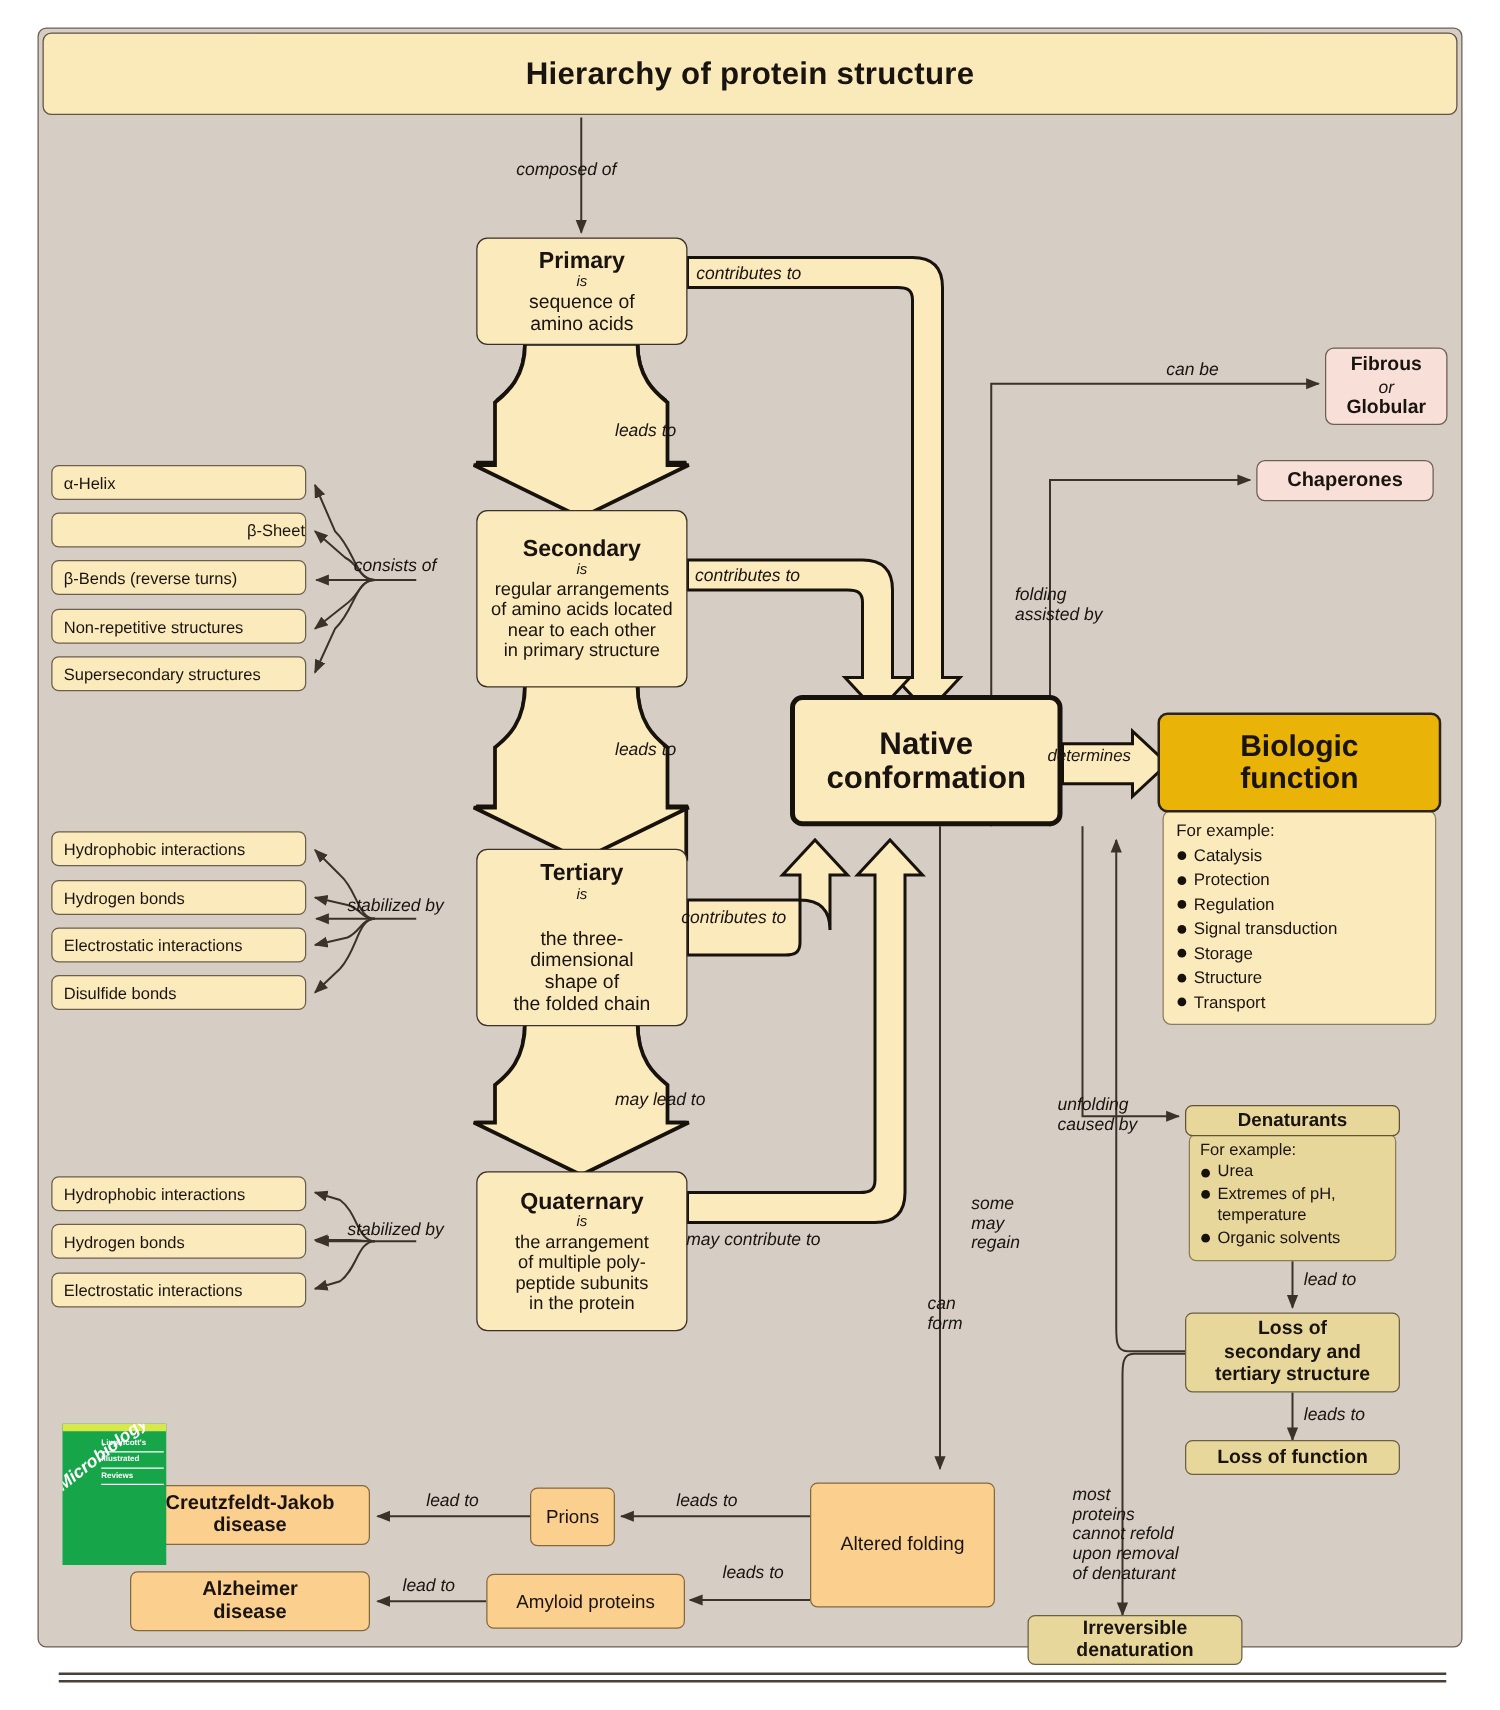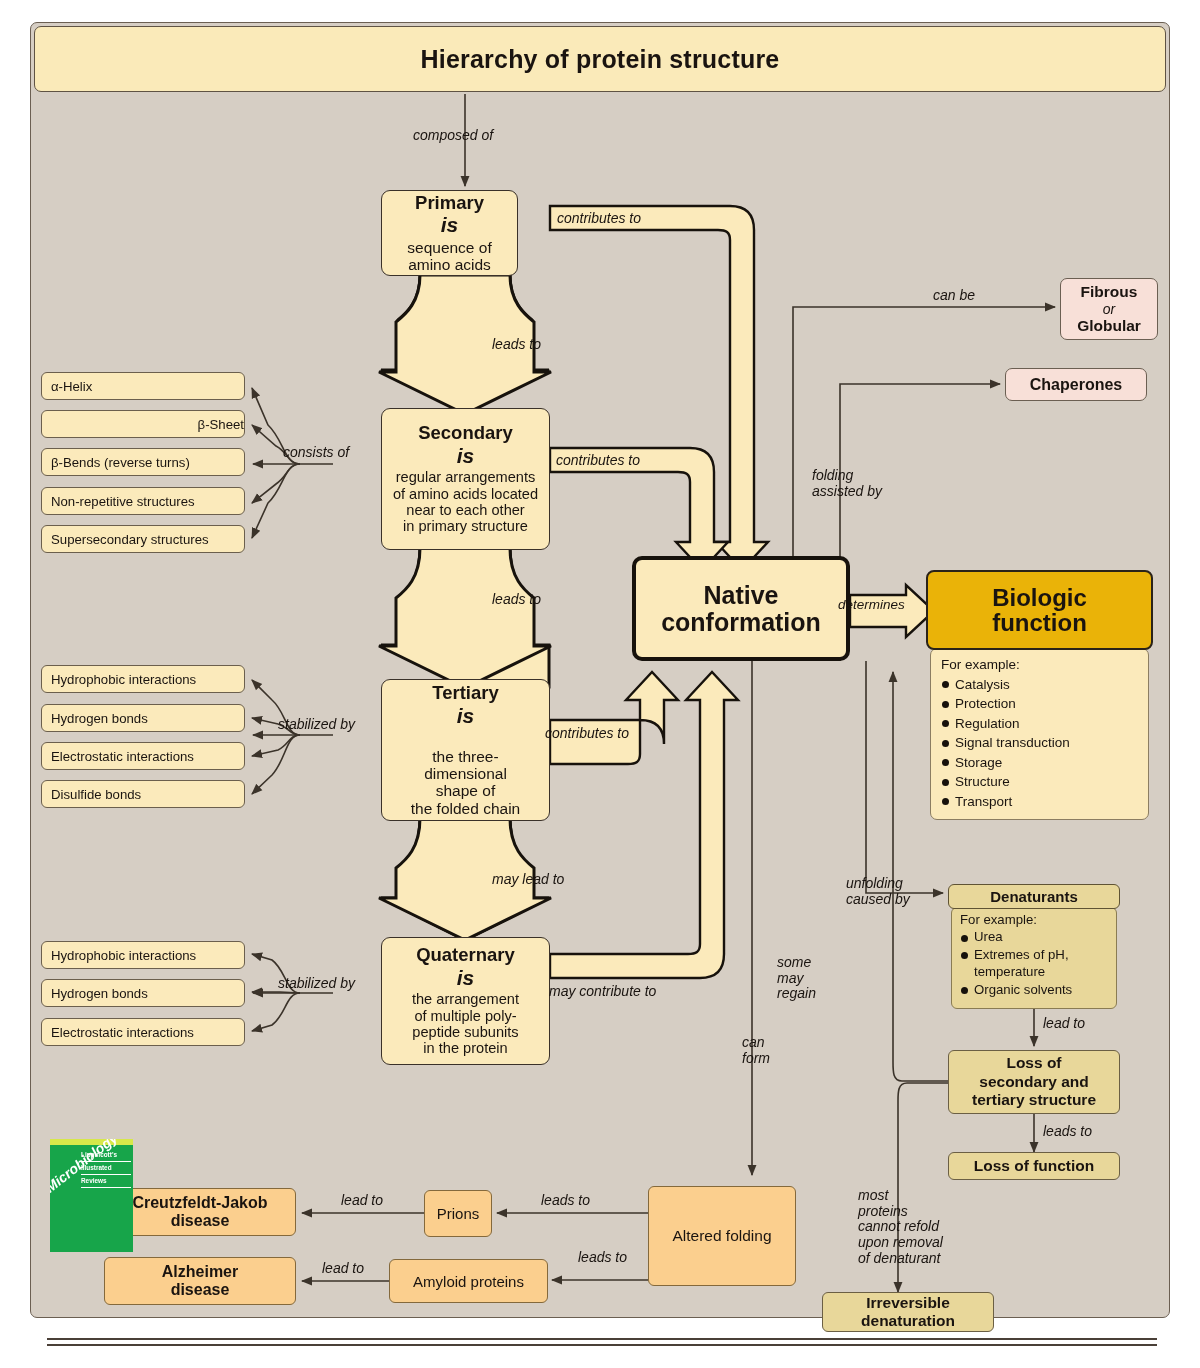--- a/index.html
+++ b/index.html
@@ -30,21 +30,21 @@
 
   
   .cream{background:#fbeabb;border:1.9px solid #3a3129;border-radius:9px;}
   .cream-thin{background:#fbeabb;border:1.6px solid #6b5f4d;border-radius:6px;}
   .pink{background:#f8e0d8;border:1.6px solid #6b5f52;border-radius:7px;}
   .tan{background:#e8d79a;border:1.5px solid #6b5f44;border-radius:6px;}
   .orange{background:#fbcf8e;border:1.5px solid #84693c;border-radius:6px;}
 
   .lvl{font-size:15.5px;line-height:1.12;padding:6px 6px;}
   .lvl .kw{font-size:18.5px;font-weight:bold;display:block;}
-  .lvl .is{font-size:21px;font-weight:bold;font-style:italic;display:block;line-height:1.15;}
+  .lvl .is{font-size:12px;font-weight:normal;font-style:italic;display:block;line-height:1.15;}
   .lvl .desc{display:block;margin-top:1px;}
 
   .leafbox{height:28px;font-size:13.2px;align-items:flex-start;justify-content:center;
            padding-left:9px;text-align:left;}
 
   .edgelabel{position:absolute;font-style:italic;font-size:14px;color:#1a1410;
              line-height:1.12;white-space:pre-line;}
 
   .native{
     left:632px;top:556px;width:218px;height:105px;
@@ -179,21 +179,21 @@
       <path d="M550,978 L700,978 C716,978 724,970 724,954 L724,700 L738,700 L712,672 L686,700 L700,700
                L700,944 C700,952 696,954 688,954 L550,954 Z"></path>
 
       <path d="M850,595 L906,595 L906,585 L934,611 L906,637 L906,627 L850,627 Z"></path>
     </g>
   </svg>
 
   <div class="node title-bar">Hierarchy of protein structure</div>
   <div class="edgelabel" style="left:413px;top:128px;text-align:center;">composed of</div>
 
-  <div class="node cream lvl" style="left:381px;top:190px;width:137px;height:86px;">
+  <div class="node cream lvl" style="left:381px;top:190px;width:169px;height:86px;">
     <span class="kw">Primary</span>
     <span class="is">is</span>
     <span class="desc" style="white-space:pre-line;">sequence of
 amino acids</span>
   </div>
 
   <div class="node cream lvl" style="left:381px;top:408px;width:169px;height:142px;">
     <span class="kw">Secondary</span>
     <span class="is">is</span>
     <span class="desc" style="white-space:pre-line;font-size:14.6px;">regular arrangements

